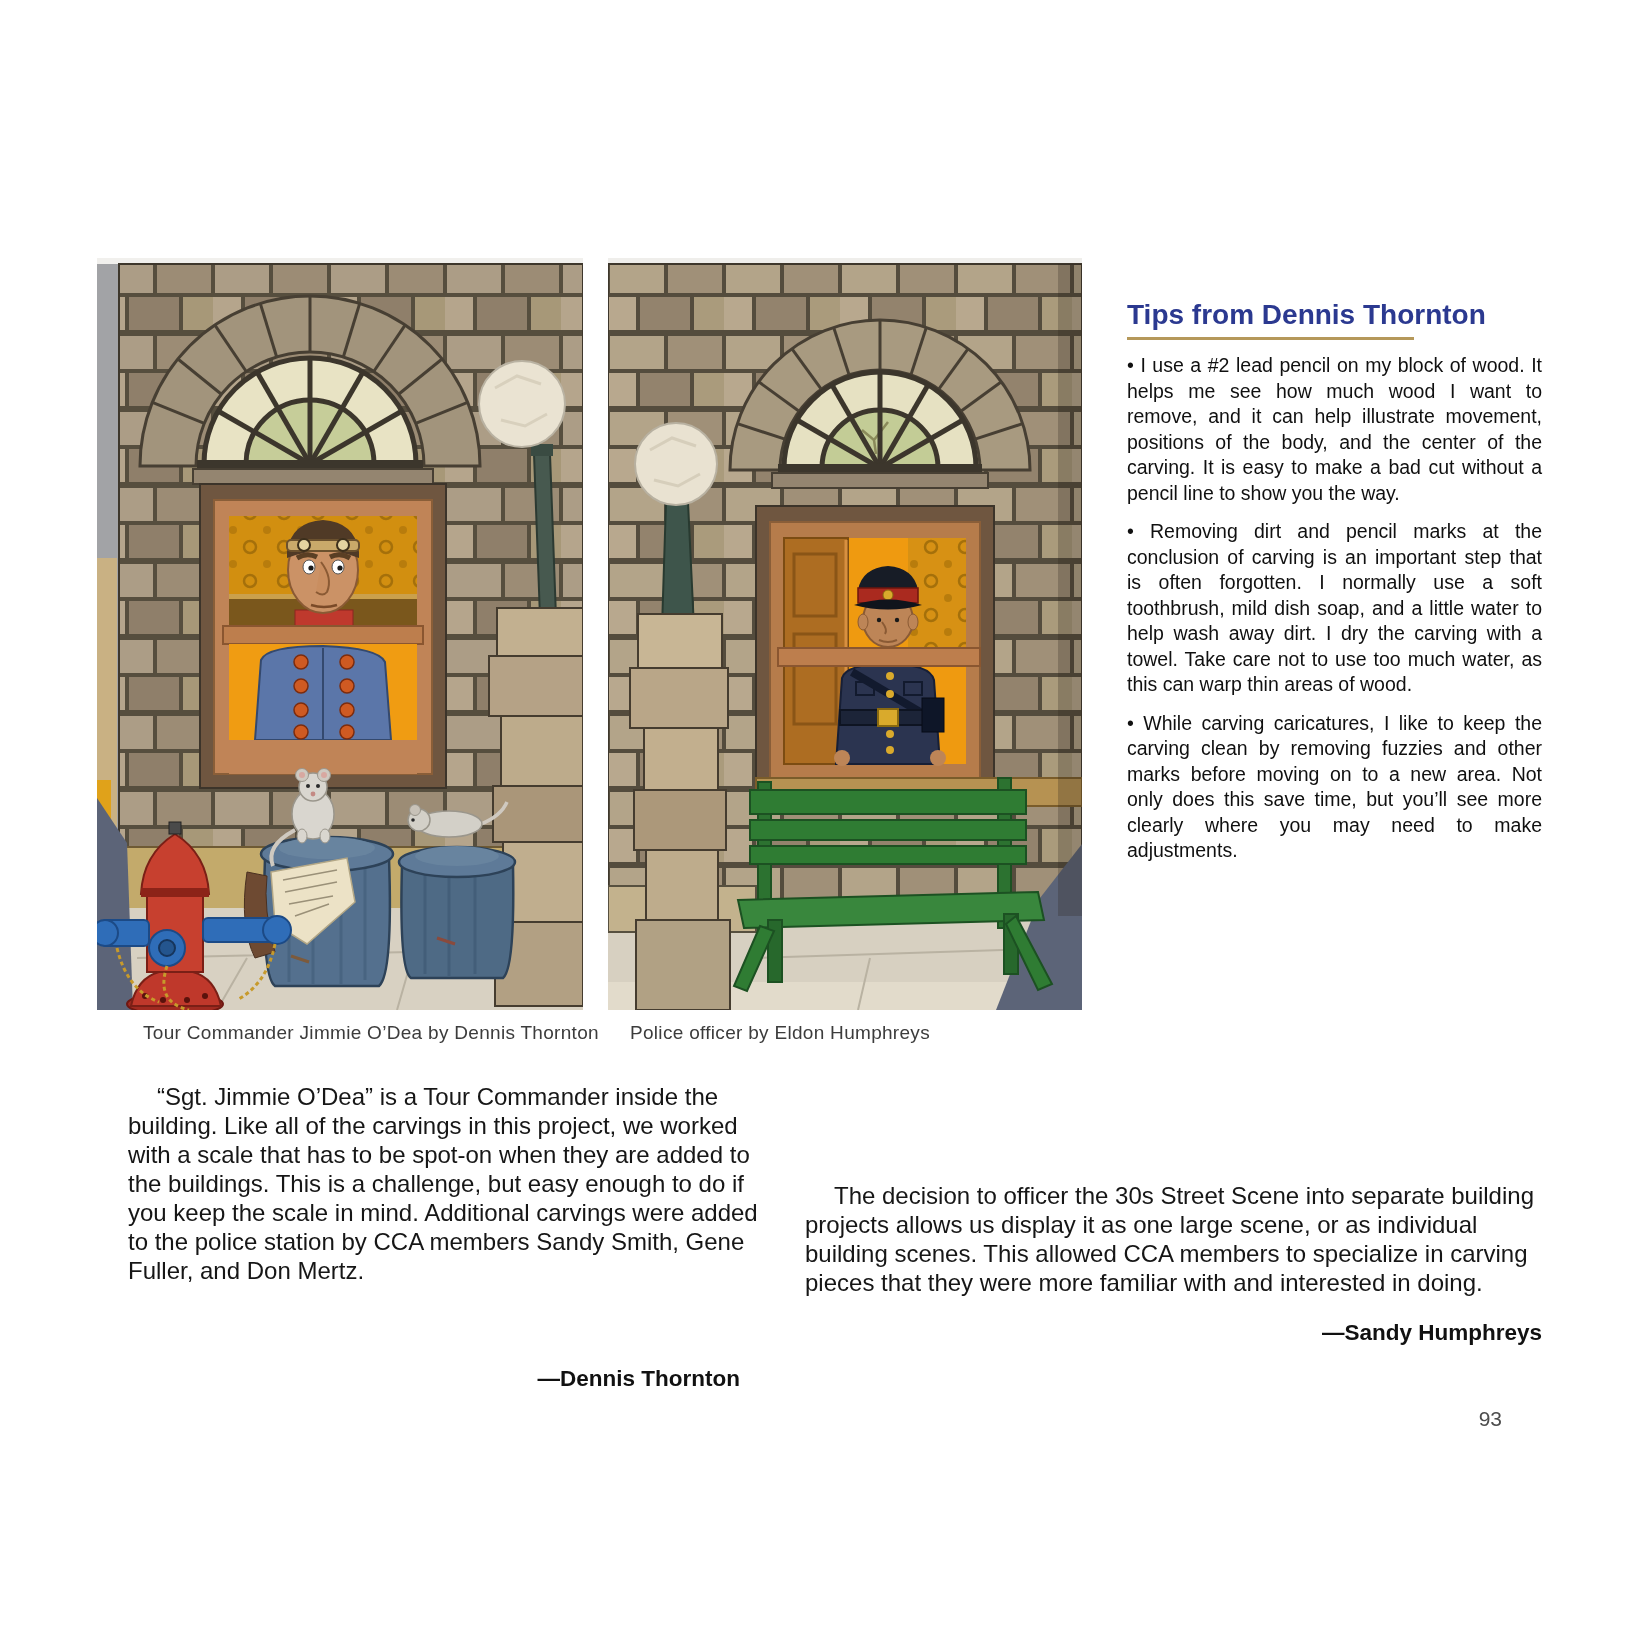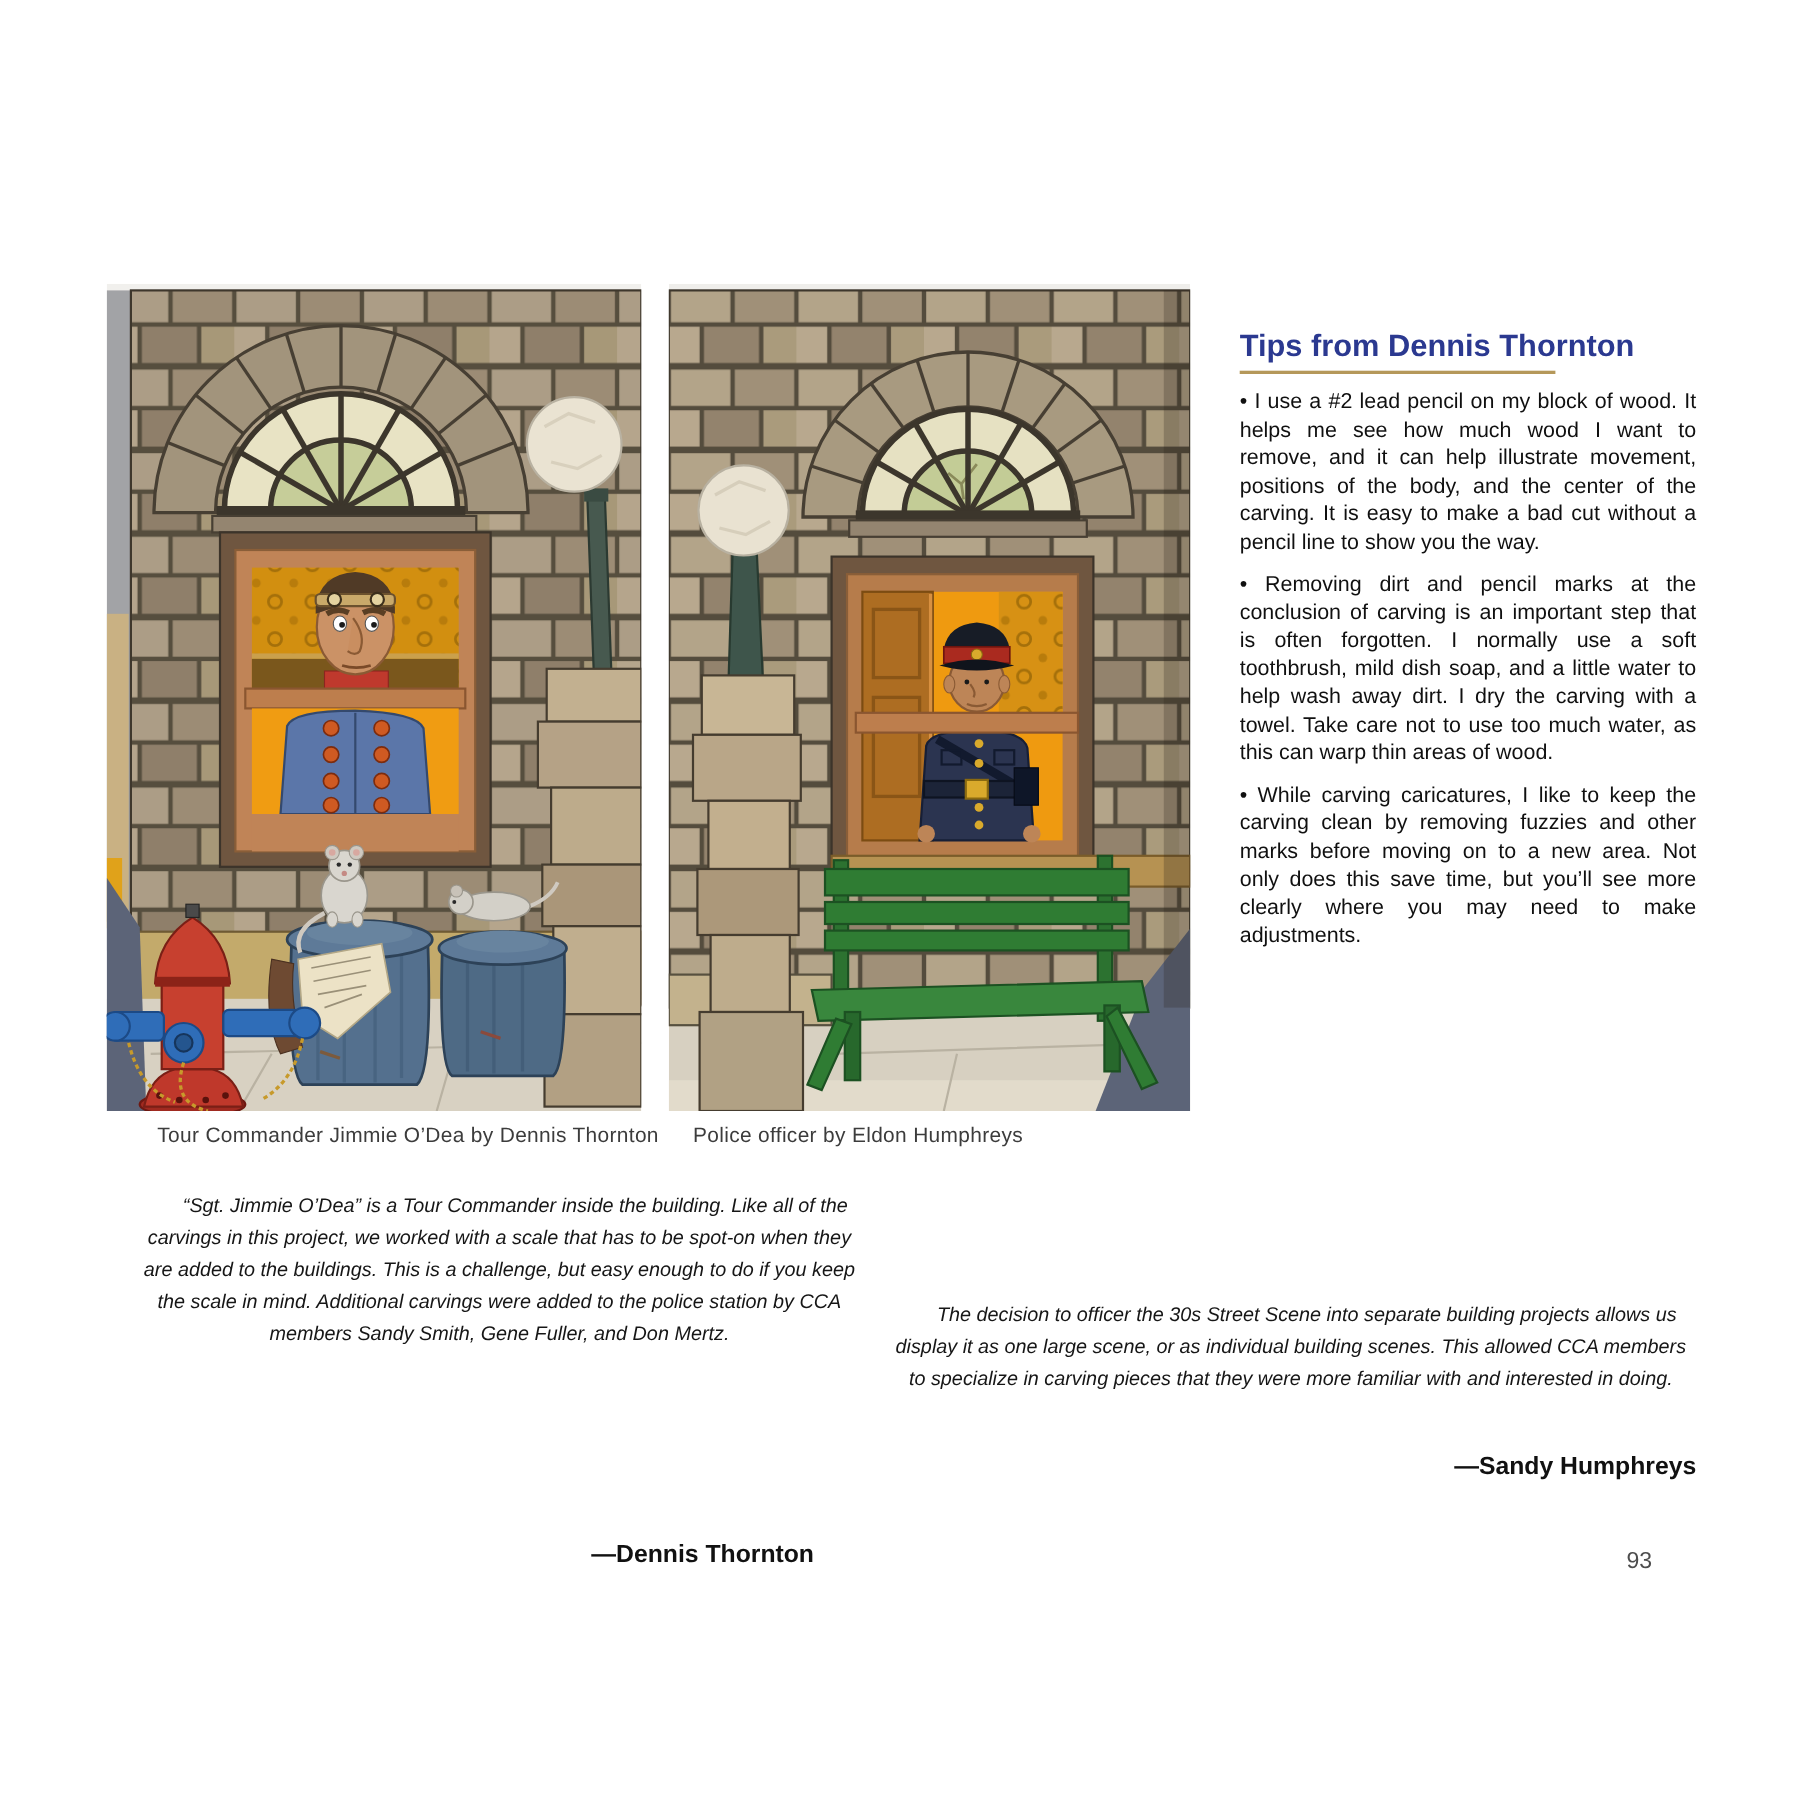--- a/index.html
+++ b/index.html
@@ -22,28 +22,28 @@
   #tips{left:1127px;top:299px;width:415px;}
   #tips h2{
     margin:0;font-size:28px;line-height:31px;font-weight:bold;color:#2b3990;
   }
   #tips .rule{height:3px;width:287px;background:#b5985a;margin-top:7px;}
   #tips p{
     margin:13px 0 0 0;font-size:19.5px;line-height:25.5px;text-align:justify;
     color:#101010;font-stretch:condensed;
   }
   
-  .quote{font-style:italic;font-size:18px;line-height:29px;color:#161616;text-align:center;}
+  .quote{font-size:24px;line-height:29px;color:#161616;}
   .quote p{margin:0;text-indent:29px;}
   #quote-left{left:128px;top:1082px;width:652px;}
   #quote-right{left:805px;top:1181px;width:737px;}
   .signature{
     font-style:normal;font-weight:bold;font-size:22.5px;text-align:right;color:#111;
   }
-  #sig-left{left:128px;top:1400px;width:612px;}
+  #sig-left{left:128px;top:1366px;width:612px;}
   #sig-right{left:805px;top:1320px;width:737px;}
   
   #page-number{left:1420px;top:1407px;width:82px;text-align:right;
     font-size:21px;color:#4d4d4d;}
   svg{display:block;}
 </style>
 </head>
 <body>
 
 <div id="page">

